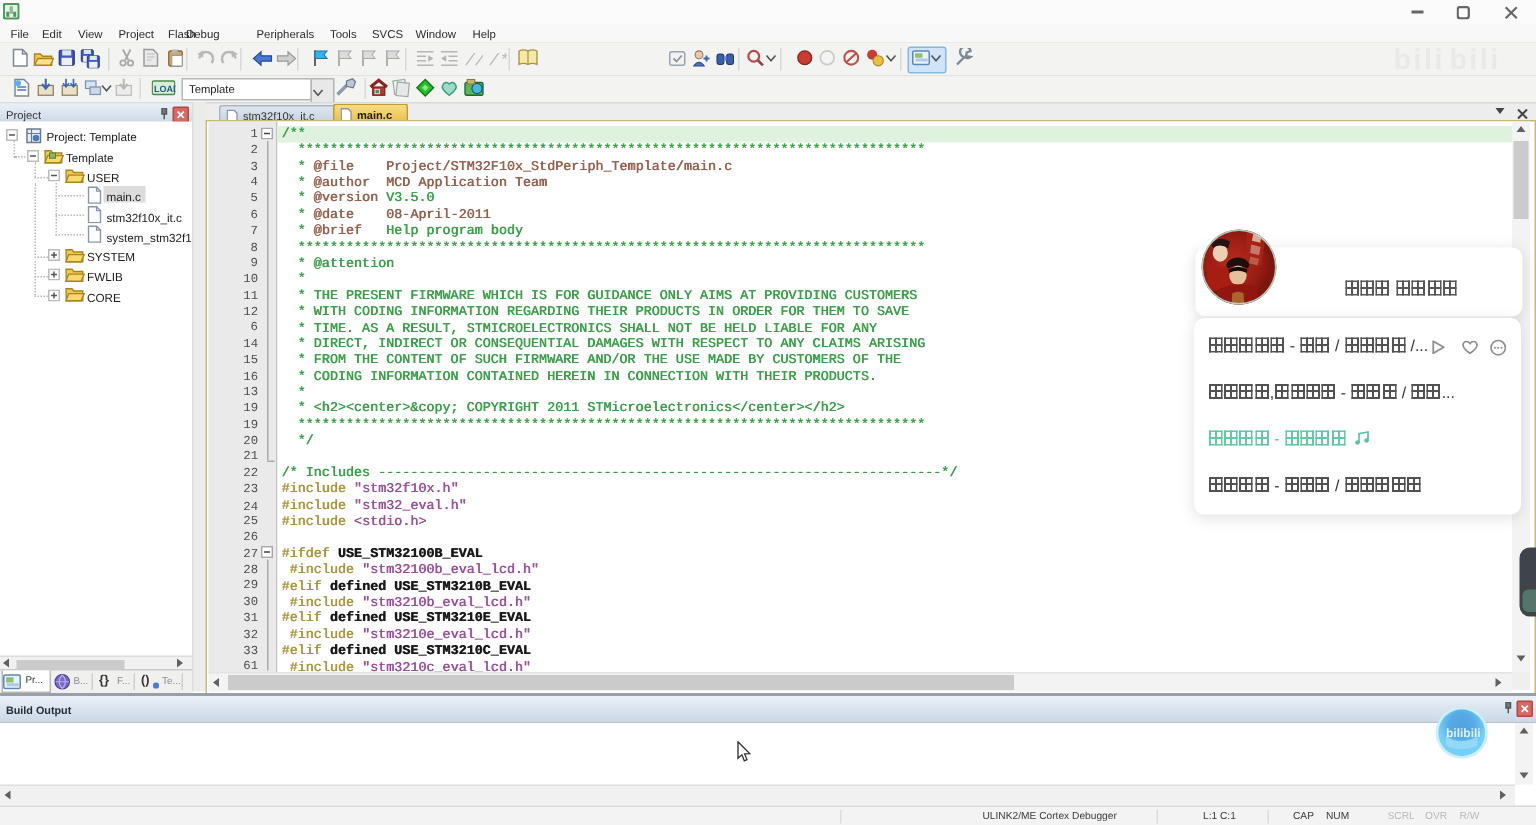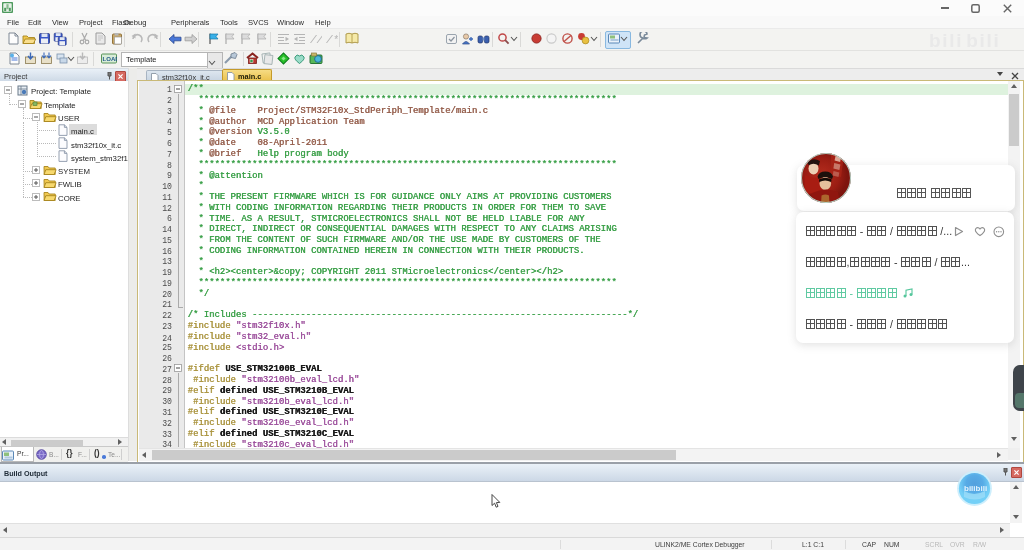--- a/index.html
+++ b/index.html
@@ -486,21 +486,21 @@
       <div class="num" style="top:253px">24</div>
       <div class="num" style="top:262.44px">25</div>
       <div class="num" style="top:273.2px">26</div>
       <div class="num" style="top:283.96px">27</div>
       <div class="num" style="top:294.71999999999997px">28</div>
       <div class="num" style="top:305.47999999999996px">29</div>
       <div class="num" style="top:316.24px">30</div>
       <div class="num" style="top:327px">31</div>
       <div class="num" style="top:337.76px">32</div>
       <div class="num" style="top:348.52px">33</div>
-      <div class="num" style="top:359.28px">34</div>
+      <div class="num" style="top:359.28px">61</div>
     </div>
   <div id="codearea">
 
     <div id="mintbar" style="position:absolute;left:0;top:3px;width:824px;height:11px;background:#def2de"></div>
       <div id="code"><span class="g">/**</span>
 <span class="g">  ******************************************************************************</span>
 <span class="g">  * </span><span class="r">@file    Project/STM32F10x_StdPeriph_Template/main.c </span>
 <span class="g">  * </span><span class="r">@author  MCD Application Team</span>
 <span class="g">  * </span><span class="r">@version </span><span class="g">V3.5.0</span>
 <span class="g">  * </span><span class="r">@date    08-April-2011</span>

